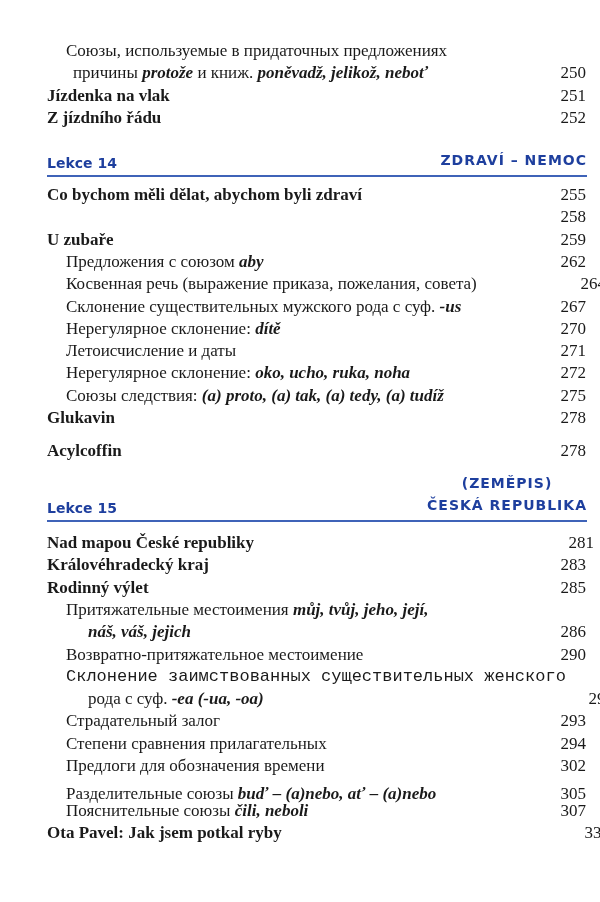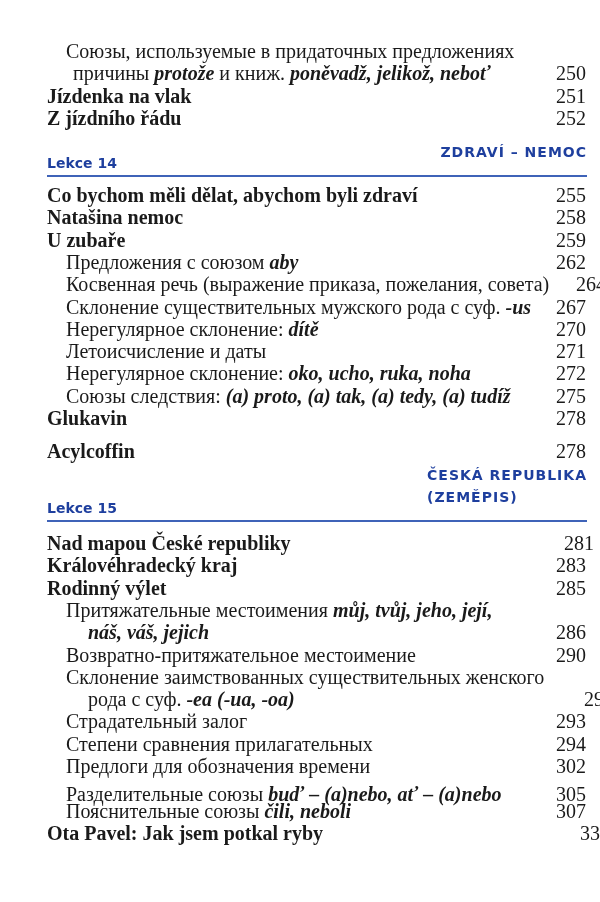--- a/index.html
+++ b/index.html
@@ -2,35 +2,35 @@
 <html><head>
 <meta charset="utf-8">
 <style>
   html, body { margin: 0; padding: 0; }
   body {
     width: 600px; height: 902px; background: #ffffff; position: relative; overflow: hidden;
     font-family: "Liberation Serif", "DejaVu Serif", serif; color: #1a1a1a;
   }
   .page { position: absolute; left: 0; top: 0; width: 600px; height: 902px; }
   .row {
-    position: absolute; left: 0; width: 600px; height: 22px; line-height: 22px; font-size: 20px;
+    position: absolute; left: 0; width: 600px; height: 22px; line-height: 22px; font-size: 17px;
   }
   .row .title { position: absolute; white-space: nowrap; }
   .row .pg { position: absolute; right: 14px; text-align: right; }
   .lvl0 .title { left: 47px; font-weight: bold; }
   .lvl1 .title { left: 66px; }
   .cont0 .title { left: 73px; }
   .cont1 .title { left: 88px; }
   .row em { font-style: italic; font-weight: bold; }
   .lesson-head {
     position: absolute; left: 47px; width: 540px;
     font-family: "DejaVu Sans", "Liberation Sans", sans-serif; font-weight: bold; color: #1e3f9e; font-size: 14px;
   }
   .lesson-head .label { position: absolute; left: 0; bottom: 6px; }
-  .lesson-head .topic { position: absolute; right: 0; bottom: 14px; text-align: left; letter-spacing: 1px; line-height: 22px; }
+  .lesson-head .topic { position: absolute; right: 0; bottom: 6px; text-align: center; letter-spacing: 1px; line-height: 22px; }
   .lesson-head .rule { position: absolute; left: 0; right: 0; bottom: 0; height: 2px; background: #3f63b8; }
 </style>
 </head>
 <body>
 
 <div class="page" id="page">
     <div class="row lvl1" style="top: 40px;">
       <span class="title"><span>Союзы, используемые в придаточных предложениях</span></span>
     </div>
     <div class="row cont0" style="top: 62.3px;">
@@ -50,21 +50,20 @@
       <span class="topic">
         <div>ZDRAVÍ – NEMOC</div>
       </span>
       <div class="rule"></div>
     </div>
     <div class="row lvl0" style="top: 184px;">
       <span class="title"><span>Co bychom měli dělat, abychom byli zdraví</span></span>
       <span class="pg">255</span>
     </div>
     <div class="row lvl0" style="top: 206.3px;">
-      <span class="title"><span>Natašina nemoc</span></span>
       <span class="pg">258</span>
     </div>
     <div class="row lvl0" style="top: 228.6px;">
       <span class="title"><span>U zubaře</span></span>
       <span class="pg">259</span>
     </div>
     <div class="row lvl1" style="top: 250.9px;">
       <span class="title"><span>Предложения с союзом </span><em>aby</em></span>
       <span class="pg">262</span>
     </div>
@@ -96,22 +95,22 @@
       <span class="title"><span>Glukavin</span></span>
       <span class="pg">278</span>
     </div>
     <div class="row lvl0" style="top: 440px;">
       <span class="title"><span>Acylcoffin</span></span>
       <span class="pg">278</span>
     </div>
     <div class="lesson-head" style="top: 462px; height: 60px;">
       <span class="label">Lekce 15</span>
       <span class="topic">
+        <div>(ZEMĚPIS)</div>
         <div>ČESKÁ REPUBLIKA</div>
-        <div>(ZEMĚPIS)</div>
       </span>
       <div class="rule"></div>
     </div>
     <div class="row lvl0" style="top: 532px; padding-left: 8px;">
       <span class="title"><span>Nad mapou České republiky</span></span>
       <span class="pg">281</span>
     </div>
     <div class="row lvl0" style="top: 554.3px;">
       <span class="title"><span>Královéhradecký kraj</span></span>
       <span class="pg">283</span>
@@ -124,21 +123,21 @@
       <span class="title"><span>Притяжательные местоимения </span><em>můj, tvůj, jeho, její,</em></span>
     </div>
     <div class="row cont1" style="top: 621.2px;">
       <span class="title"><em>náš, váš, jejich</em></span>
       <span class="pg">286</span>
     </div>
     <div class="row lvl1" style="top: 643.5px;">
       <span class="title"><span>Возвратно-притяжательное местоимение</span></span>
       <span class="pg">290</span>
     </div>
-    <div class="row lvl1" style="top: 665.8px;">
+    <div class="row lvl1" style="top: 665.8px; font-family: Liberation Mono, monospace;">
       <span class="title"><span>Склонение заимствованных существительных женского</span></span>
     </div>
     <div class="row cont1" style="top: 688.1px; padding-left: 28px;">
       <span class="title"><span>рода с суф. </span><em>-ea (-ua, -oa)</em></span>
       <span class="pg">292</span>
     </div>
     <div class="row lvl1" style="top: 710.4px;">
       <span class="title"><span>Страдательный залог</span></span>
       <span class="pg">293</span>
     </div>

